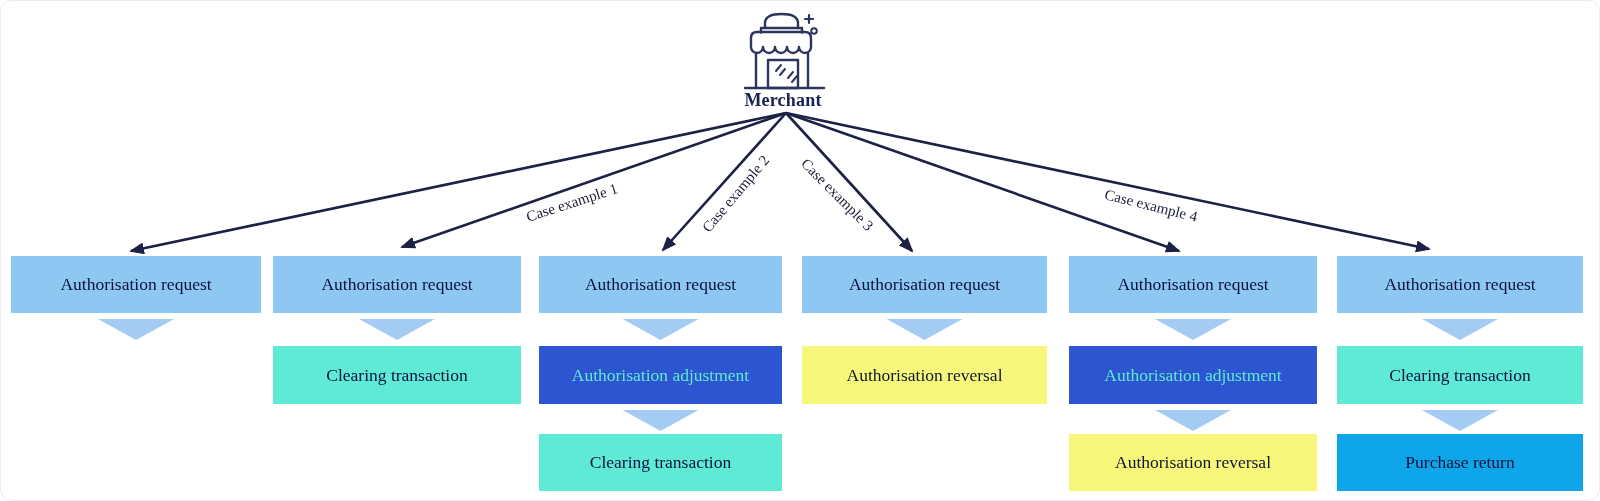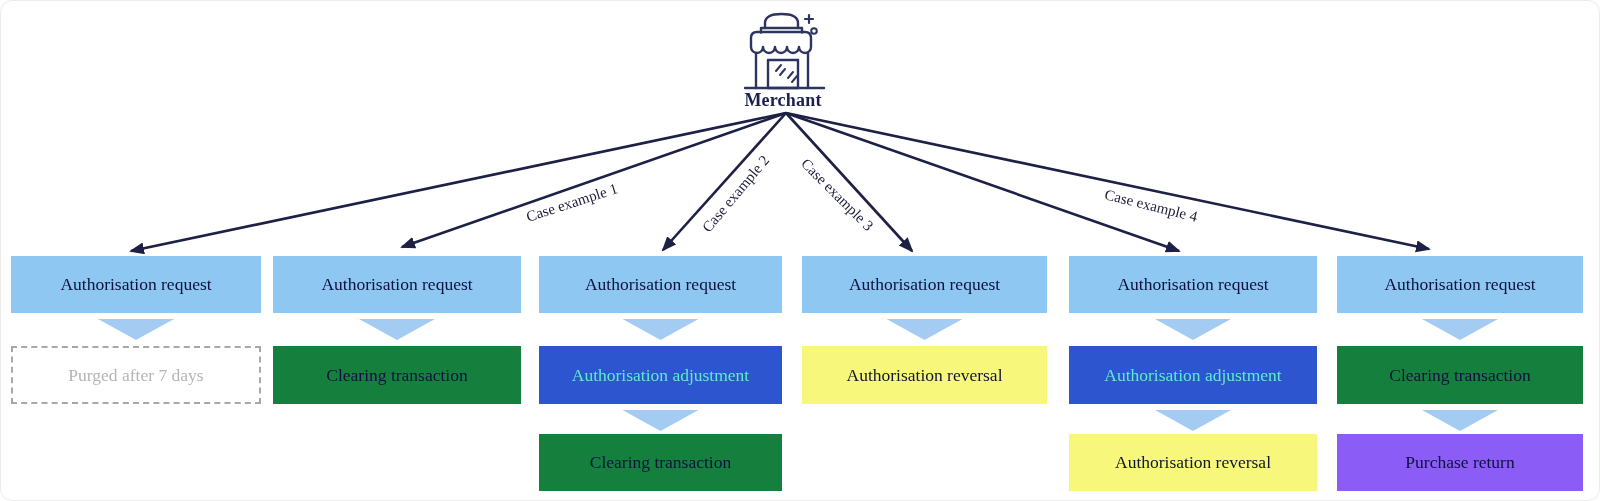--- a/index.html
+++ b/index.html
@@ -40,22 +40,22 @@
     position:absolute;left:0;right:0;box-sizing:border-box;
     display:flex;align-items:center;justify-content:center;
     font-size:17.5px;color:#0e123e;text-align:center;
   }
   .r1{top:255px;height:57px;}
   .r2{top:345px;height:58px;}
   .r3{top:433px;height:57px;}
   .bg-lightblue{background:#8dc7f2;}
   .bg-blue{background:#2e55d0;color:#5eead4;}
   .bg-yellow{background:#f7f87b;color:#0f172a;}
-  .bg-gray{background:#15803d;}
-  .bg-darkgray{background:#8b5cf6;}
+  .bg-gray{background:#5eead4;}
+  .bg-darkgray{background:#0ea5e9;}
   .purged{
     background:#ffffff;border:2px dashed #a8a8a8;color:#b5b5b5;
   }
   .tri{
     position:absolute;left:50%;transform:translateX(-50%);
     width:76px;height:21px;background:#a4ccf3;
     clip-path:polygon(0 0,100% 0,50% 100%);
   }
   .t1{top:318px;}
   .t2{top:409px;}
@@ -108,21 +108,20 @@
   <div class="merchant-label">Merchant</div>
 
   <div class="case-label" style="left:571px;top:202px;--rot:-18deg">Case example 1</div>
   <div class="case-label" style="left:735px;top:193px;--rot:-50deg">Case example 2</div>
   <div class="case-label" style="left:836px;top:194px;--rot:45deg">Case example 3</div>
   <div class="case-label" style="left:1150px;top:205px;--rot:14deg">Case example 4</div>
 
   <div class="col" id="c1">
     <div class="box r1 bg-lightblue">Authorisation request</div>
     <div class="tri t1"></div>
-    <div class="box r2 purged">Purged after 7 days</div>
   </div>
 
   <div class="col" id="c2">
     <div class="box r1 bg-lightblue">Authorisation request</div>
     <div class="tri t1"></div>
     <div class="box r2 bg-gray">Clearing transaction</div>
   </div>
 
   <div class="col" id="c3">
     <div class="box r1 bg-lightblue">Authorisation request</div>

